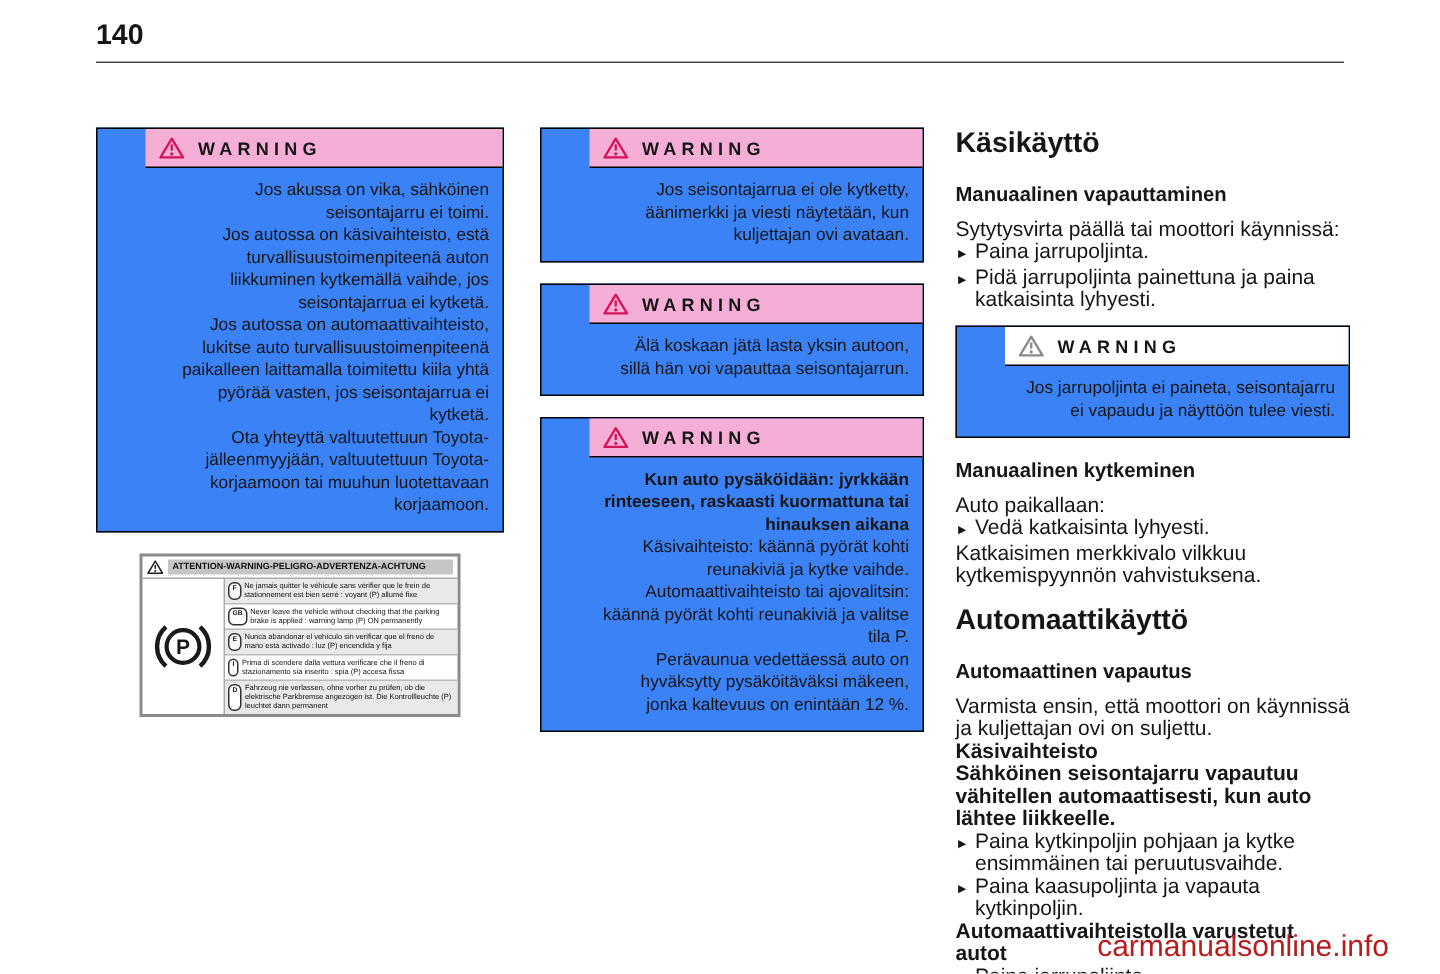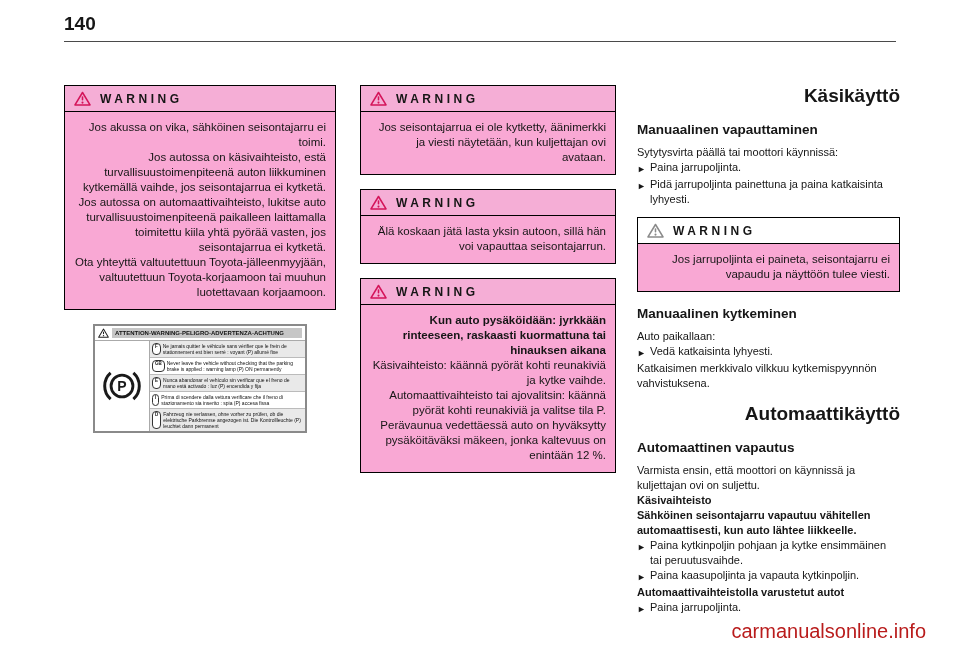--- a/index.html
+++ b/index.html
@@ -11,33 +11,33 @@
   }
   .page-number { position:absolute; top:13px; left:64px; font-size:19px; font-weight:bold; }
   .top-rule { position:absolute; top:41px; left:64px; width:832px; border-top:1px solid #4a4a4a; }
 
   .col { position:absolute; top:85px; }
   .col1 { left:64px;  width:272px; }
   .col2 { left:360px; width:256px; }
   .col3 { left:637px; width:263px; }
 
   
-  .wbox { border:1px solid #000; background:#f9a8d4; margin-bottom:14px; }
+  .wbox { border:1px solid #000; background:#3b82f6; margin-bottom:14px;padding-left:32px; }
   .whead { display:flex; align-items:center; gap:9px; padding:5px 9px; border-bottom:1px solid #000; background:#f5aed6; }
   .whead.notice { background:#ffffff; }
   .wtitle { font-weight:bold; font-size:12px; letter-spacing:3.5px; }
   .wbody { padding:8px 9px 9px; font-size:11.5px; line-height:15px;text-align:right; }
   .wbody p { margin:0; }
   .bold { font-weight:bold; }
   .icon-wrap { display:inline-flex; flex-shrink:0; }
 
   
-  .h1 { font-size:19px; font-weight:bold; margin:0 0 15px;text-align:right; }
+  .h1 { font-size:19px; font-weight:bold; margin:0 0 15px; }
   .h2 { font-size:13.5px; font-weight:bold; margin:2px 0 8px; }
-  .p  { font-size:11px; line-height:15px; }
+  .p  { font-size:14px; line-height:15px; }
   .bullet { display:flex; font-size:11.5px; line-height:15px; }
   .bmark { width:13px; flex-shrink:0; font-size:9px; padding-top:2px; }
   .mt10 { margin-top:10px; } .mt12 { margin-top:12px; } .mb14 { margin-bottom:14px; }
 
   
   .label-fig { margin:14px auto 0; width:214px; border:2px solid #8a8a8a; background:#fff; }
   .lf-head { display:flex; align-items:center; gap:3px; padding:2px 3px; }
   .lf-title { background:#c6c6c6; color:#111; font-size:6px; font-weight:bold; padding:2px 3px; flex:1; white-space:nowrap; overflow:hidden; }
   .lf-body { display:flex; border-top:1px solid #aaa; }
   .lf-icon { width:54px; display:flex; align-items:center; justify-content:center; }

